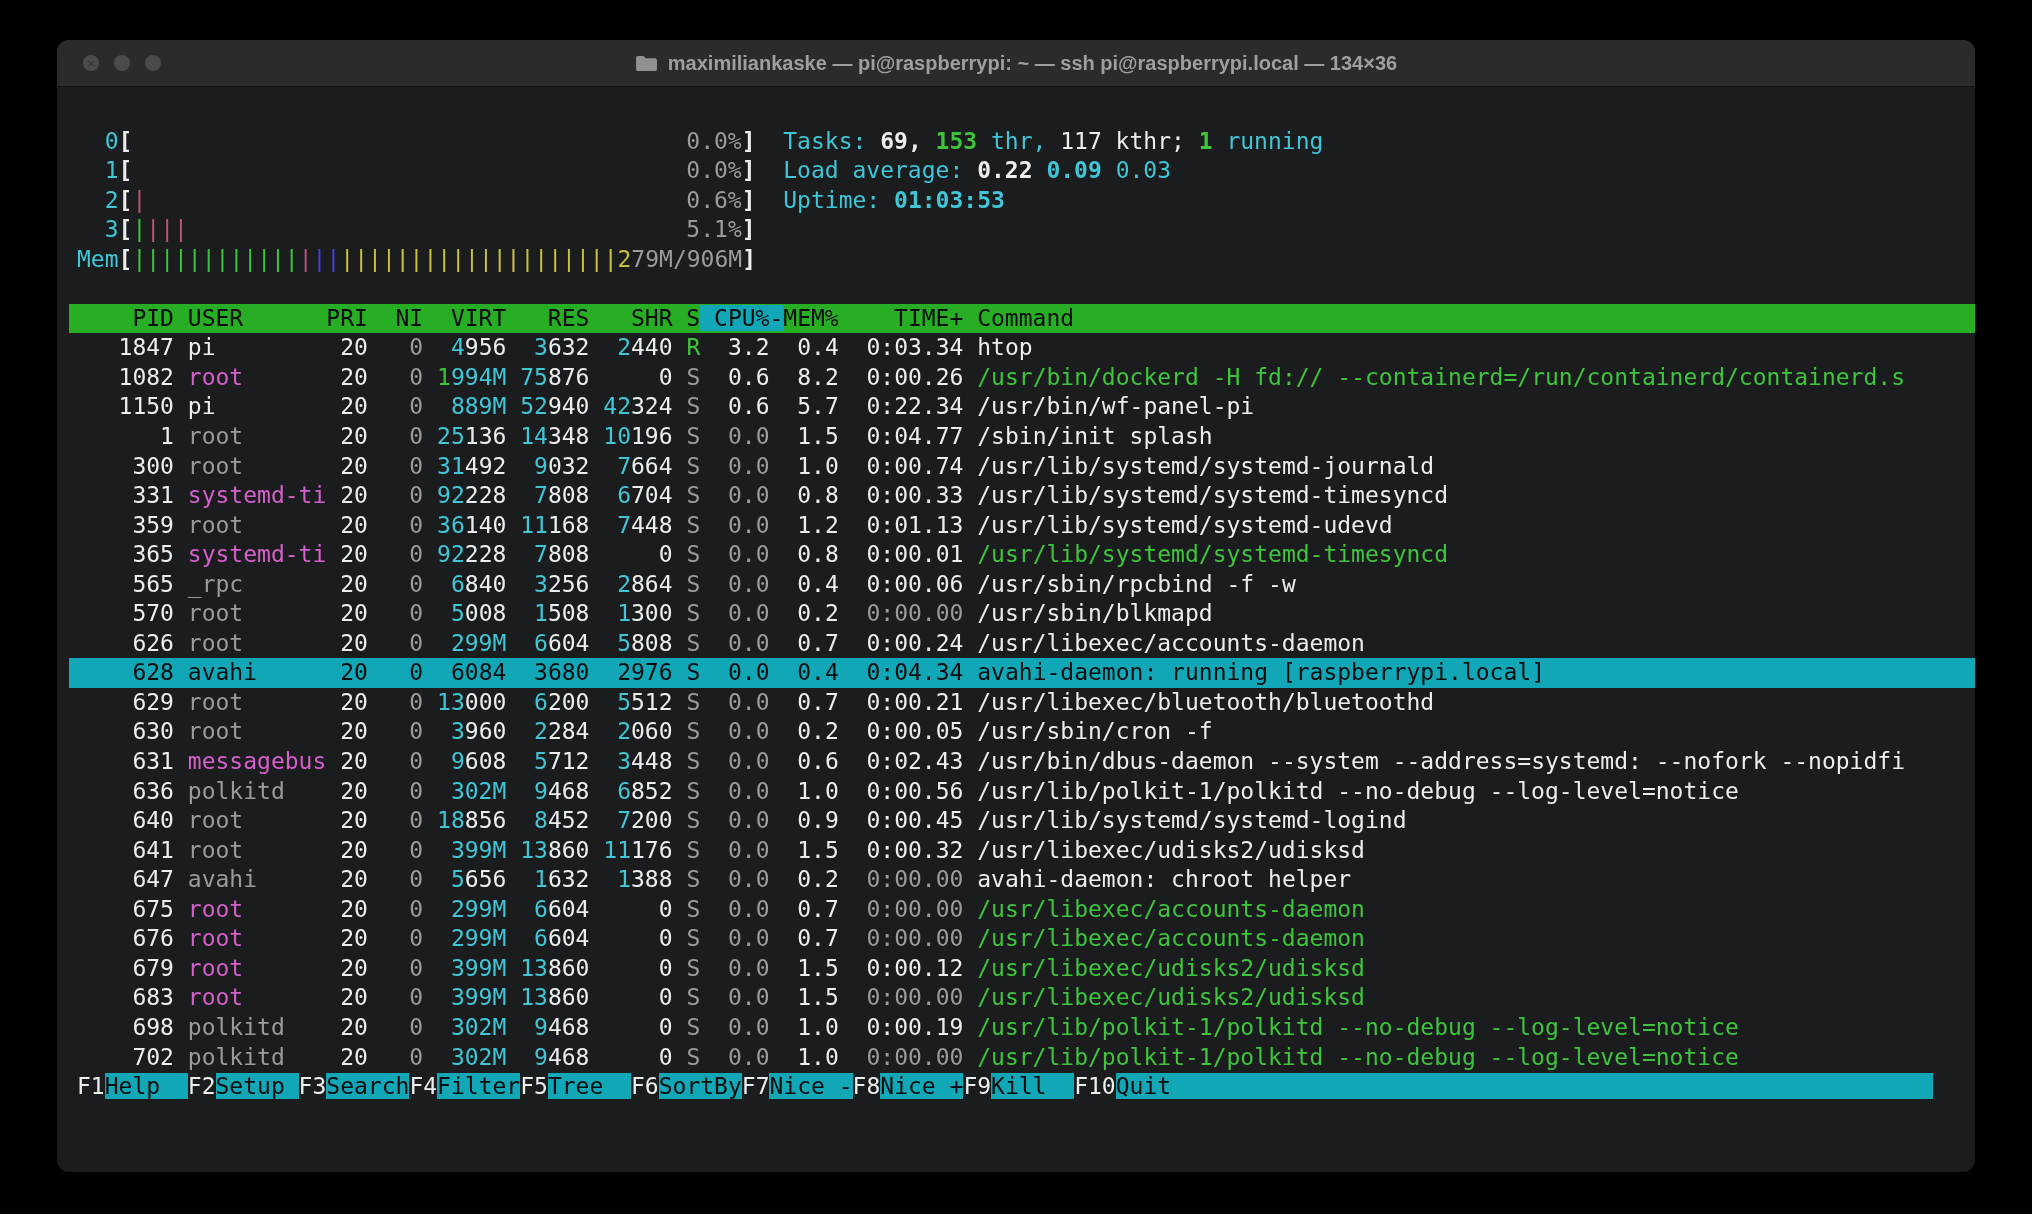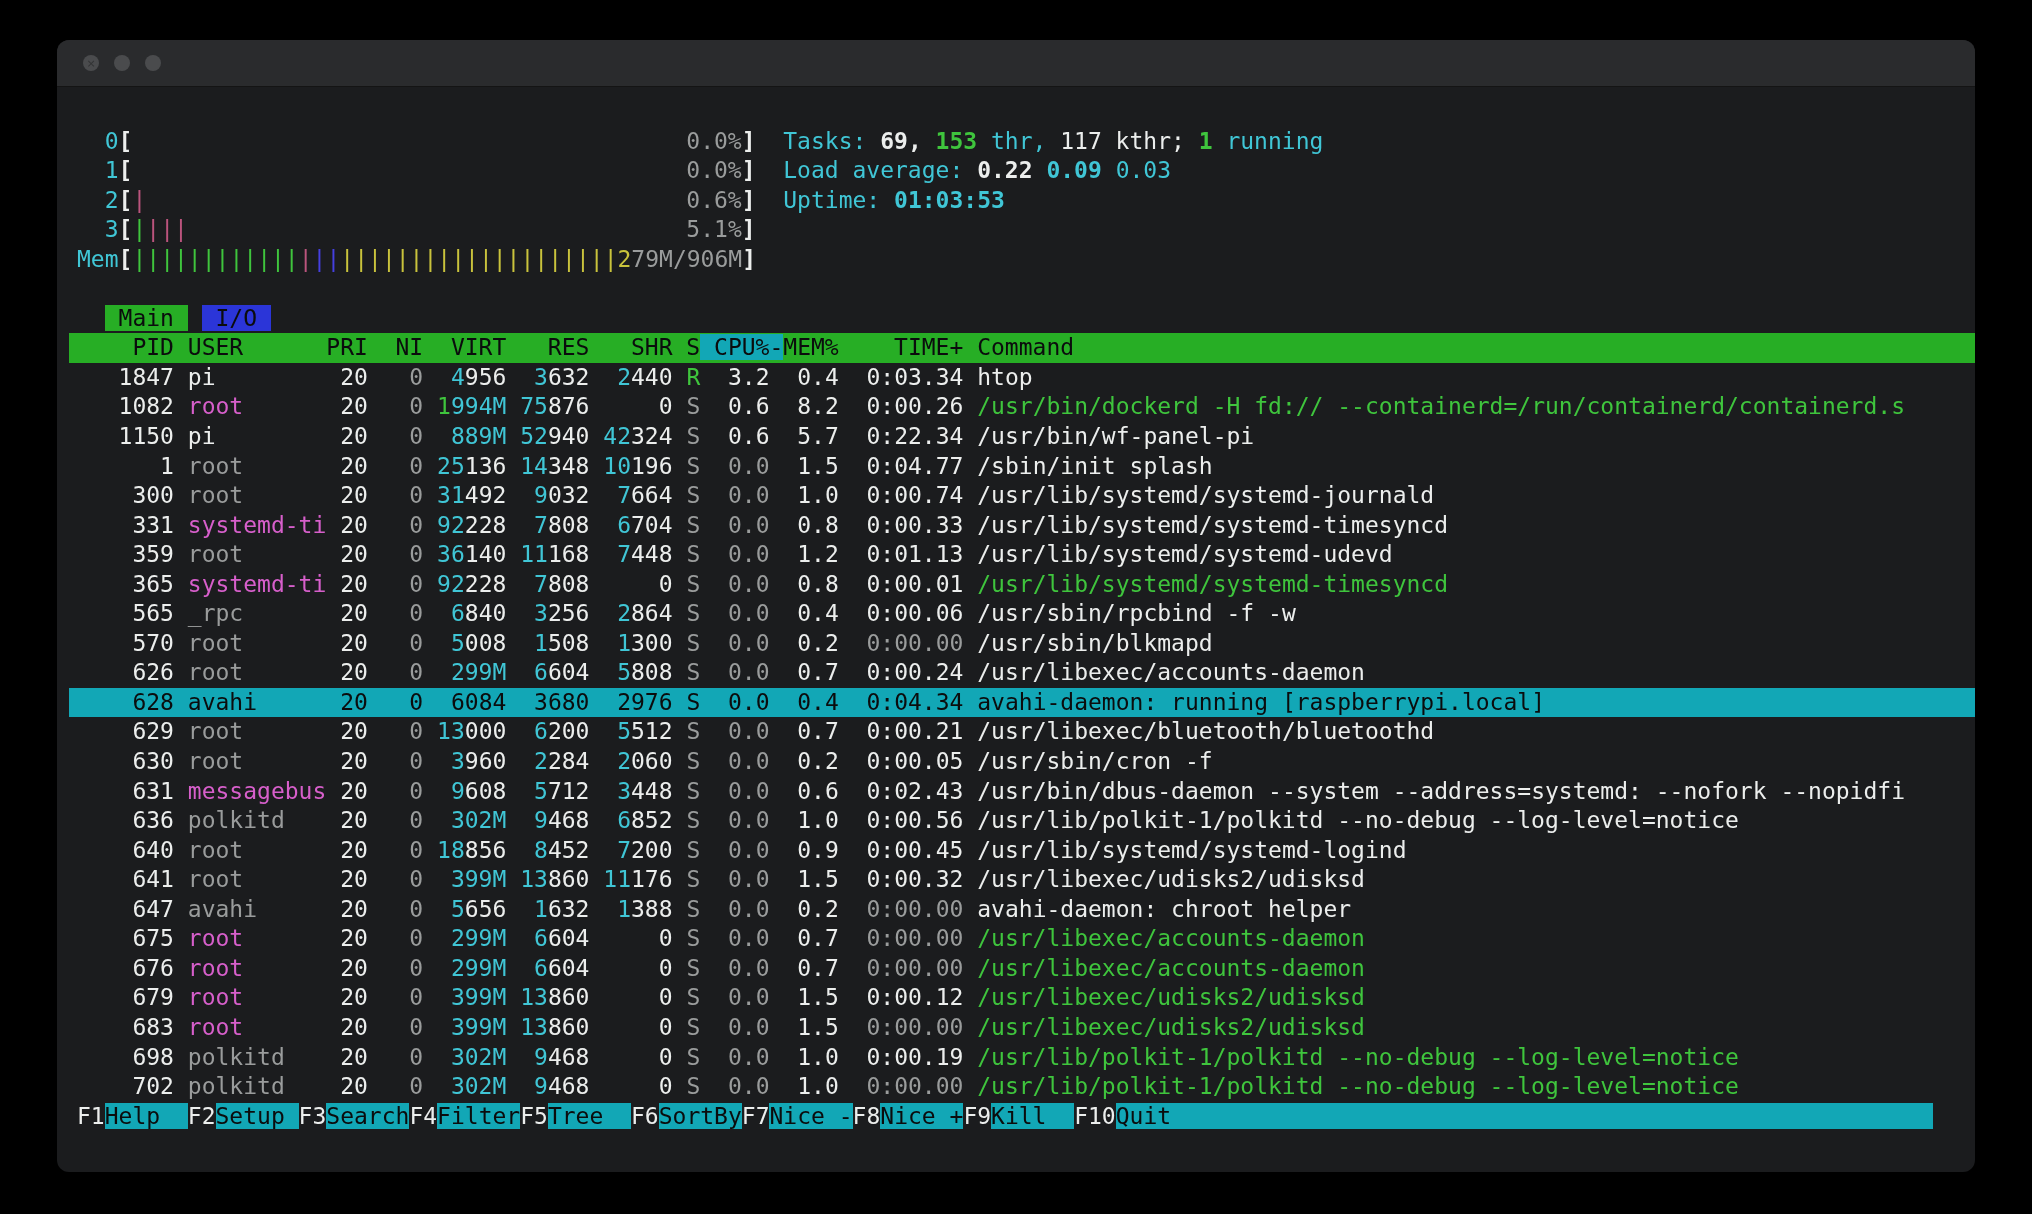--- a/index.html
+++ b/index.html
@@ -21,30 +21,35 @@
 </head>
 <body>
 
 <div class="window">
   <div class="titlebar">
     <div class="lights">
       <div class="light">×</div>
       <div class="light"></div>
       <div class="light"></div>
     </div>
+    <div class="title">
+      <svg width="23" height="19" viewBox="0 0 24 20">
+        <path d="M1 4 q0-2 2-2 h6 l2 2.5 h10 q2 0 2 2 V16 q0 2 -2 2 H3 q-2 0 -2 -2 Z" fill="#8f9193"></path>
+      </svg>
+      <span>maximiliankaske — pi@raspberrypi: ~ — ssh pi@raspberrypi.local — 134×36</span>
+    </div>
   </div>
   <div class="term" id="term">
       <div class="line"></div>
       <div class="line"><span style="color: rgb(64, 198, 214);">  0</span><span style="color: rgb(236, 238, 237); font-weight: bold;">[</span><span>                                        </span><span style="color: rgb(154, 156, 156);">0.0%</span><span style="color: rgb(236, 238, 237); font-weight: bold;">]</span><span>  </span><span style="color: rgb(64, 198, 214);">Tasks: </span><span style="color: rgb(236, 238, 237); font-weight: bold;">69</span><span style="color: rgb(236, 238, 237); font-weight: bold;">, </span><span style="color: rgb(63, 197, 61); font-weight: bold;">153</span><span style="color: rgb(64, 198, 214);"> thr, </span><span style="color: rgb(236, 238, 237);">117 kthr; </span><span style="color: rgb(63, 197, 61); font-weight: bold;">1</span><span style="color: rgb(64, 198, 214);"> running</span></div>
       <div class="line"><span style="color: rgb(64, 198, 214);">  1</span><span style="color: rgb(236, 238, 237); font-weight: bold;">[</span><span>                                        </span><span style="color: rgb(154, 156, 156);">0.0%</span><span style="color: rgb(236, 238, 237); font-weight: bold;">]</span><span>  </span><span style="color: rgb(64, 198, 214);">Load average: </span><span style="color: rgb(236, 238, 237); font-weight: bold;">0.22 </span><span style="color: rgb(64, 198, 214); font-weight: bold;">0.09 </span><span style="color: rgb(64, 198, 214);">0.03</span></div>
       <div class="line"><span style="color: rgb(64, 198, 214);">  2</span><span style="color: rgb(236, 238, 237); font-weight: bold;">[</span><span style="color: rgb(187, 84, 125);">|</span><span>                                       </span><span style="color: rgb(154, 156, 156);">0.6%</span><span style="color: rgb(236, 238, 237); font-weight: bold;">]</span><span>  </span><span style="color: rgb(64, 198, 214);">Uptime: </span><span style="color: rgb(64, 198, 214); font-weight: bold;">01:03:53</span></div>
       <div class="line"><span style="color: rgb(64, 198, 214);">  3</span><span style="color: rgb(236, 238, 237); font-weight: bold;">[</span><span style="color: rgb(63, 197, 61);">|</span><span style="color: rgb(187, 84, 125);">|</span><span style="color: rgb(187, 84, 125);">|</span><span style="color: rgb(187, 84, 125);">|</span><span>                                    </span><span style="color: rgb(154, 156, 156);">5.1%</span><span style="color: rgb(236, 238, 237); font-weight: bold;">]</span></div>
       <div class="line"><span style="color: rgb(64, 198, 214);">Mem</span><span style="color: rgb(236, 238, 237); font-weight: bold;">[</span><span style="color: rgb(63, 197, 61);">|</span><span style="color: rgb(63, 197, 61);">|</span><span style="color: rgb(63, 197, 61);">|</span><span style="color: rgb(63, 197, 61);">|</span><span style="color: rgb(63, 197, 61);">|</span><span style="color: rgb(63, 197, 61);">|</span><span style="color: rgb(63, 197, 61);">|</span><span style="color: rgb(63, 197, 61);">|</span><span style="color: rgb(63, 197, 61);">|</span><span style="color: rgb(63, 197, 61);">|</span><span style="color: rgb(63, 197, 61);">|</span><span style="color: rgb(63, 197, 61);">|</span><span style="color: rgb(187, 84, 125);">|</span><span style="color: rgb(69, 64, 224);">|</span><span style="color: rgb(69, 64, 224);">|</span><span style="color: rgb(201, 195, 60);">|</span><span style="color: rgb(201, 195, 60);">|</span><span style="color: rgb(201, 195, 60);">|</span><span style="color: rgb(201, 195, 60);">|</span><span style="color: rgb(201, 195, 60);">|</span><span style="color: rgb(201, 195, 60);">|</span><span style="color: rgb(201, 195, 60);">|</span><span style="color: rgb(201, 195, 60);">|</span><span style="color: rgb(201, 195, 60);">|</span><span style="color: rgb(201, 195, 60);">|</span><span style="color: rgb(201, 195, 60);">|</span><span style="color: rgb(201, 195, 60);">|</span><span style="color: rgb(201, 195, 60);">|</span><span style="color: rgb(201, 195, 60);">|</span><span style="color: rgb(201, 195, 60);">|</span><span style="color: rgb(201, 195, 60);">|</span><span style="color: rgb(201, 195, 60);">|</span><span style="color: rgb(201, 195, 60);">|</span><span style="color: rgb(201, 195, 60);">|</span><span style="color: rgb(201, 195, 60);">|</span><span style="color: rgb(201, 195, 60);">2</span><span style="color: rgb(154, 156, 156);">79M/906M</span><span style="color: rgb(236, 238, 237); font-weight: bold;">]</span></div>
       <div class="line"></div>
-      <div class="line"><span>  </span><span style="color: rgb(11, 12, 13); background: rgb(39, 174, 37);"> Main </span><span> </span><span style="color: rgb(11, 12, 13); background: rgb(43, 53, 216);"> I/O </span></div>
       <div class="line" style="background: rgb(39, 174, 37);"><span style="color: rgb(11, 12, 13);">    PID</span><span style="color: rgb(11, 12, 13);"> </span><span style="color: rgb(11, 12, 13);">USER      </span><span style="color: rgb(11, 12, 13);">PRI</span><span style="color: rgb(11, 12, 13);">  NI</span><span style="color: rgb(11, 12, 13);">  VIRT</span><span style="color: rgb(11, 12, 13);">   RES</span><span style="color: rgb(11, 12, 13);">   SHR</span><span style="color: rgb(11, 12, 13);"> S</span><span style="color: rgb(11, 12, 13); background: rgb(18, 167, 182);"> CPU%-</span><span style="color: rgb(11, 12, 13);">MEM%</span><span style="color: rgb(11, 12, 13);">    TIME+</span><span style="color: rgb(11, 12, 13);"> Command</span></div>
       <div class="line"><span style="color: rgb(236, 238, 237);">   1847</span><span> </span><span style="color: rgb(236, 238, 237);">pi        </span><span style="color: rgb(236, 238, 237);"> 20</span><span style="color: rgb(154, 156, 156);">   0</span><span>  </span><span style="color: rgb(64, 198, 214);">4</span><span style="color: rgb(236, 238, 237);">956</span><span>  </span><span style="color: rgb(64, 198, 214);">3</span><span style="color: rgb(236, 238, 237);">632</span><span>  </span><span style="color: rgb(64, 198, 214);">2</span><span style="color: rgb(236, 238, 237);">440</span><span> </span><span style="color: rgb(63, 197, 61);">R</span><span style="color: rgb(236, 238, 237);">  3.2</span><span style="color: rgb(236, 238, 237);">  0.4</span><span style="color: rgb(236, 238, 237);">  0:03.34</span><span> </span><span style="color: rgb(236, 238, 237);">htop</span></div>
       <div class="line"><span style="color: rgb(236, 238, 237);">   1082</span><span> </span><span style="color: rgb(215, 95, 203);">root      </span><span style="color: rgb(236, 238, 237);"> 20</span><span style="color: rgb(154, 156, 156);">   0</span><span> </span><span style="color: rgb(63, 197, 61);">1</span><span style="color: rgb(64, 198, 214);">994M</span><span> </span><span style="color: rgb(64, 198, 214);">75</span><span style="color: rgb(236, 238, 237);">876</span><span>     </span><span style="color: rgb(236, 238, 237);">0</span><span> </span><span style="color: rgb(154, 156, 156);">S</span><span style="color: rgb(236, 238, 237);">  0.6</span><span style="color: rgb(236, 238, 237);">  8.2</span><span style="color: rgb(236, 238, 237);">  0:00.26</span><span> </span><span style="color: rgb(63, 197, 61);">/usr/bin/dockerd -H fd:// --containerd=/run/containerd/containerd.s</span></div>
       <div class="line"><span style="color: rgb(236, 238, 237);">   1150</span><span> </span><span style="color: rgb(236, 238, 237);">pi        </span><span style="color: rgb(236, 238, 237);"> 20</span><span style="color: rgb(154, 156, 156);">   0</span><span>  </span><span style="color: rgb(64, 198, 214);">889M</span><span> </span><span style="color: rgb(64, 198, 214);">52</span><span style="color: rgb(236, 238, 237);">940</span><span> </span><span style="color: rgb(64, 198, 214);">42</span><span style="color: rgb(236, 238, 237);">324</span><span> </span><span style="color: rgb(154, 156, 156);">S</span><span style="color: rgb(236, 238, 237);">  0.6</span><span style="color: rgb(236, 238, 237);">  5.7</span><span style="color: rgb(236, 238, 237);">  0:22.34</span><span> </span><span style="color: rgb(236, 238, 237);">/usr/bin/wf-panel-pi</span></div>
       <div class="line"><span style="color: rgb(236, 238, 237);">      1</span><span> </span><span style="color: rgb(154, 156, 156);">root      </span><span style="color: rgb(236, 238, 237);"> 20</span><span style="color: rgb(154, 156, 156);">   0</span><span> </span><span style="color: rgb(64, 198, 214);">25</span><span style="color: rgb(236, 238, 237);">136</span><span> </span><span style="color: rgb(64, 198, 214);">14</span><span style="color: rgb(236, 238, 237);">348</span><span> </span><span style="color: rgb(64, 198, 214);">10</span><span style="color: rgb(236, 238, 237);">196</span><span> </span><span style="color: rgb(154, 156, 156);">S</span><span style="color: rgb(154, 156, 156);">  0.0</span><span style="color: rgb(236, 238, 237);">  1.5</span><span style="color: rgb(236, 238, 237);">  0:04.77</span><span> </span><span style="color: rgb(236, 238, 237);">/sbin/init splash</span></div>
       <div class="line"><span style="color: rgb(236, 238, 237);">    300</span><span> </span><span style="color: rgb(154, 156, 156);">root      </span><span style="color: rgb(236, 238, 237);"> 20</span><span style="color: rgb(154, 156, 156);">   0</span><span> </span><span style="color: rgb(64, 198, 214);">31</span><span style="color: rgb(236, 238, 237);">492</span><span>  </span><span style="color: rgb(64, 198, 214);">9</span><span style="color: rgb(236, 238, 237);">032</span><span>  </span><span style="color: rgb(64, 198, 214);">7</span><span style="color: rgb(236, 238, 237);">664</span><span> </span><span style="color: rgb(154, 156, 156);">S</span><span style="color: rgb(154, 156, 156);">  0.0</span><span style="color: rgb(236, 238, 237);">  1.0</span><span style="color: rgb(236, 238, 237);">  0:00.74</span><span> </span><span style="color: rgb(236, 238, 237);">/usr/lib/systemd/systemd-journald</span></div>
       <div class="line"><span style="color: rgb(236, 238, 237);">    331</span><span> </span><span style="color: rgb(215, 95, 203);">systemd-ti</span><span style="color: rgb(236, 238, 237);"> 20</span><span style="color: rgb(154, 156, 156);">   0</span><span> </span><span style="color: rgb(64, 198, 214);">92</span><span style="color: rgb(236, 238, 237);">228</span><span>  </span><span style="color: rgb(64, 198, 214);">7</span><span style="color: rgb(236, 238, 237);">808</span><span>  </span><span style="color: rgb(64, 198, 214);">6</span><span style="color: rgb(236, 238, 237);">704</span><span> </span><span style="color: rgb(154, 156, 156);">S</span><span style="color: rgb(154, 156, 156);">  0.0</span><span style="color: rgb(236, 238, 237);">  0.8</span><span style="color: rgb(236, 238, 237);">  0:00.33</span><span> </span><span style="color: rgb(236, 238, 237);">/usr/lib/systemd/systemd-timesyncd</span></div>
       <div class="line"><span style="color: rgb(236, 238, 237);">    359</span><span> </span><span style="color: rgb(154, 156, 156);">root      </span><span style="color: rgb(236, 238, 237);"> 20</span><span style="color: rgb(154, 156, 156);">   0</span><span> </span><span style="color: rgb(64, 198, 214);">36</span><span style="color: rgb(236, 238, 237);">140</span><span> </span><span style="color: rgb(64, 198, 214);">11</span><span style="color: rgb(236, 238, 237);">168</span><span>  </span><span style="color: rgb(64, 198, 214);">7</span><span style="color: rgb(236, 238, 237);">448</span><span> </span><span style="color: rgb(154, 156, 156);">S</span><span style="color: rgb(154, 156, 156);">  0.0</span><span style="color: rgb(236, 238, 237);">  1.2</span><span style="color: rgb(236, 238, 237);">  0:01.13</span><span> </span><span style="color: rgb(236, 238, 237);">/usr/lib/systemd/systemd-udevd</span></div>
       <div class="line"><span style="color: rgb(236, 238, 237);">    365</span><span> </span><span style="color: rgb(215, 95, 203);">systemd-ti</span><span style="color: rgb(236, 238, 237);"> 20</span><span style="color: rgb(154, 156, 156);">   0</span><span> </span><span style="color: rgb(64, 198, 214);">92</span><span style="color: rgb(236, 238, 237);">228</span><span>  </span><span style="color: rgb(64, 198, 214);">7</span><span style="color: rgb(236, 238, 237);">808</span><span>     </span><span style="color: rgb(236, 238, 237);">0</span><span> </span><span style="color: rgb(154, 156, 156);">S</span><span style="color: rgb(154, 156, 156);">  0.0</span><span style="color: rgb(236, 238, 237);">  0.8</span><span style="color: rgb(236, 238, 237);">  0:00.01</span><span> </span><span style="color: rgb(63, 197, 61);">/usr/lib/systemd/systemd-timesyncd</span></div>
       <div class="line"><span style="color: rgb(236, 238, 237);">    565</span><span> </span><span style="color: rgb(154, 156, 156);">_rpc      </span><span style="color: rgb(236, 238, 237);"> 20</span><span style="color: rgb(154, 156, 156);">   0</span><span>  </span><span style="color: rgb(64, 198, 214);">6</span><span style="color: rgb(236, 238, 237);">840</span><span>  </span><span style="color: rgb(64, 198, 214);">3</span><span style="color: rgb(236, 238, 237);">256</span><span>  </span><span style="color: rgb(64, 198, 214);">2</span><span style="color: rgb(236, 238, 237);">864</span><span> </span><span style="color: rgb(154, 156, 156);">S</span><span style="color: rgb(154, 156, 156);">  0.0</span><span style="color: rgb(236, 238, 237);">  0.4</span><span style="color: rgb(236, 238, 237);">  0:00.06</span><span> </span><span style="color: rgb(236, 238, 237);">/usr/sbin/rpcbind -f -w</span></div>

